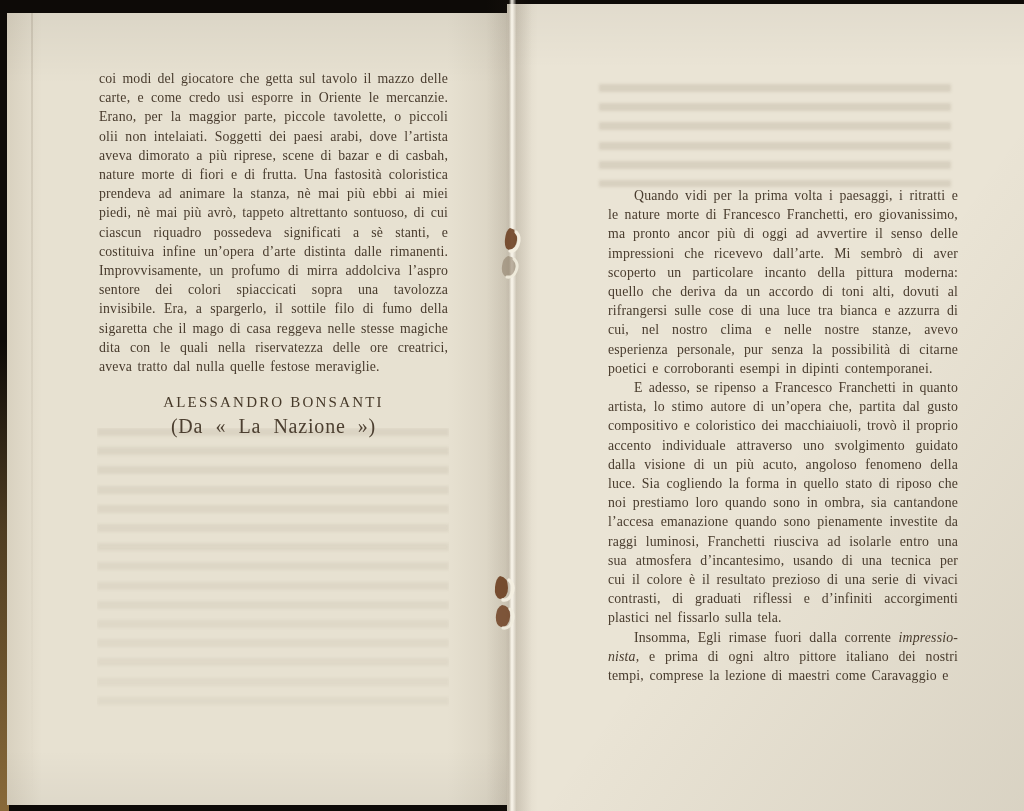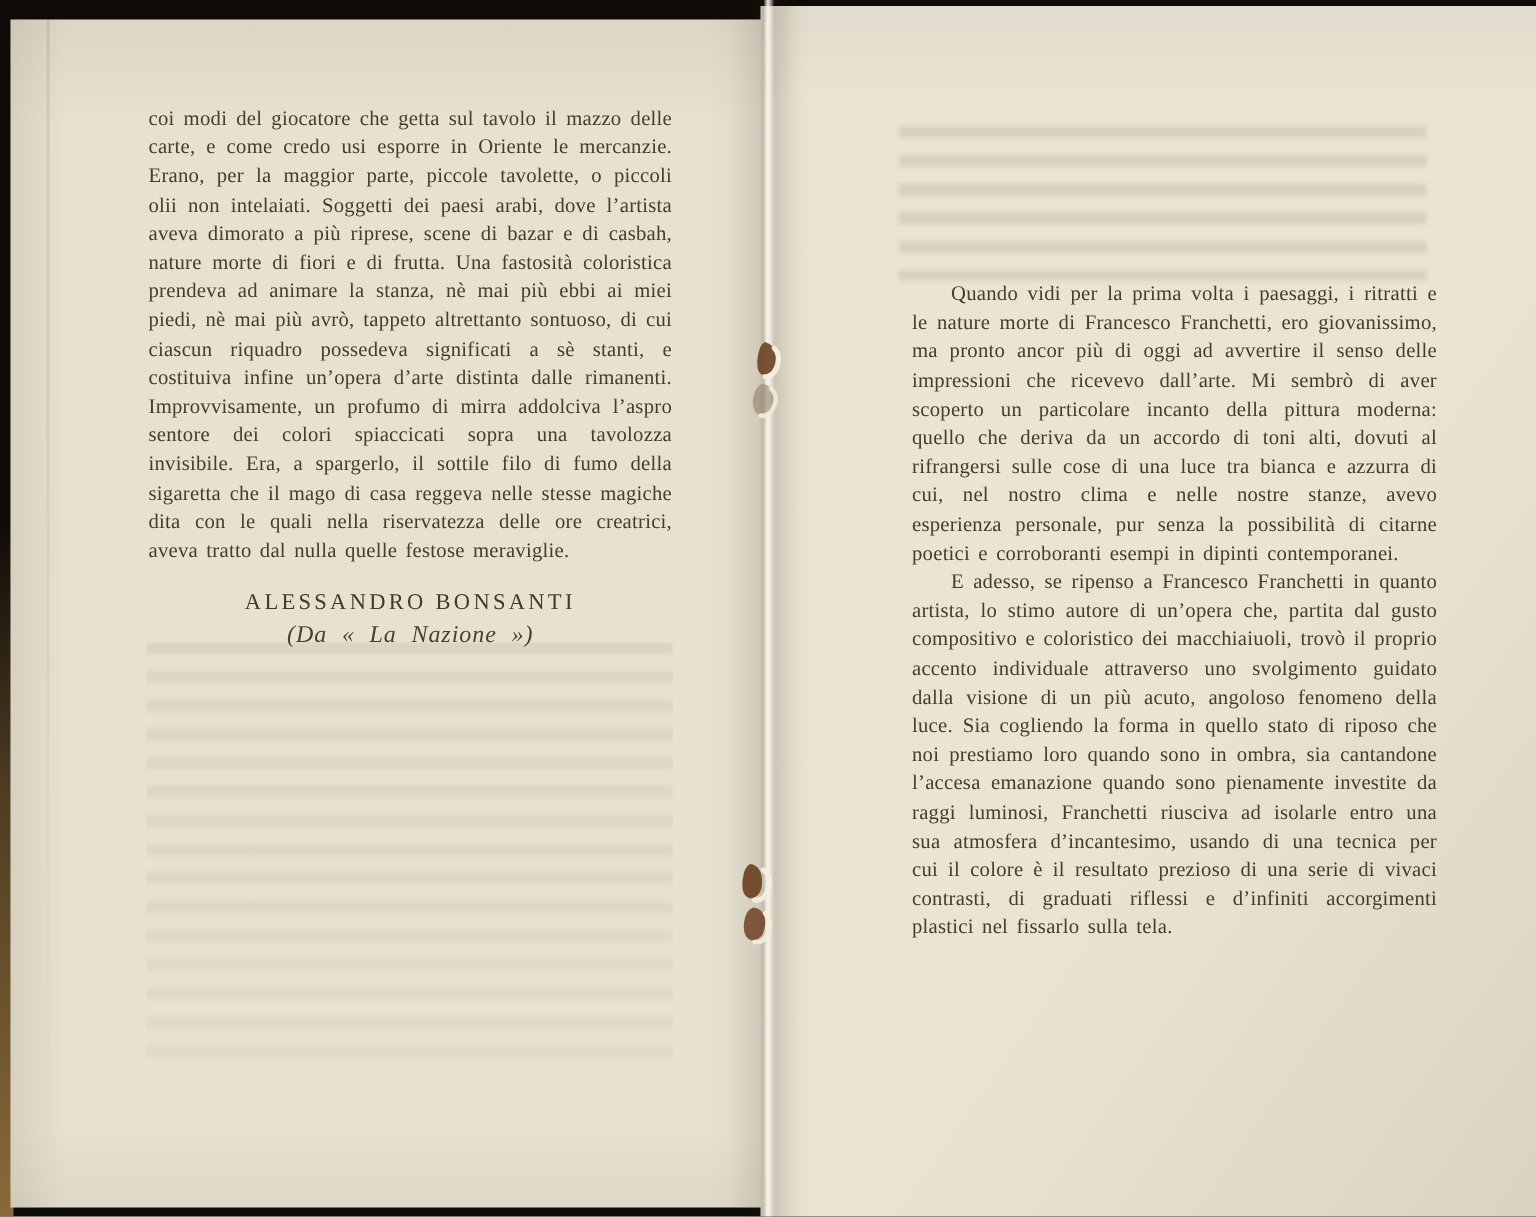--- a/index.html
+++ b/index.html
@@ -6,21 +6,21 @@
   body{
     width:1024px;height:811px;position:relative;overflow:hidden;
     background:#0d0a07;
     font-family:"Liberation Serif", serif;
   }
   
   .edge-tan{
     position:absolute;left:0;bottom:0;width:9px;height:470px;
     background:linear-gradient(to top, rgba(158,122,66,.85), rgba(158,122,66,.45) 60%, rgba(0,0,0,0));
   }
-  .page{position:absolute;padding-left:28px;}
+  .page{position:absolute;}
   .page-left{
     left:7px;top:13px;width:500px;height:792px;
     background:
       linear-gradient(to right, rgba(110,92,62,.12), rgba(0,0,0,0) 7%, rgba(0,0,0,0) 88%, rgba(85,70,48,.10)),
       linear-gradient(to bottom, rgba(0,0,0,.05), rgba(0,0,0,0) 9%, rgba(0,0,0,0) 93%, rgba(0,0,0,.04)),
       #e7e1d1;
   }
   .page-right{
     left:507px;top:4px;width:517px;height:807px;
     background:
@@ -52,21 +52,21 @@
     text-align:justify;word-spacing:.14em;letter-spacing:.012em;
     text-indent:26px;
   }
   p.no-indent{text-indent:0;}
   .italic-seg{font-style:italic;}
   .signature{
     margin-top:18px;text-align:center;font-size:15px;letter-spacing:2.2px;
     color:#453828;
   }
   .attribution{
-    margin-top:4px;text-align:center;font-style:italic;font-size:16px;
+    margin-top:4px;text-align:center;font-size:20px;
     word-spacing:.32em;letter-spacing:.04em;color:#4c3f30;
   }
   
   .ghost{position:absolute;pointer-events:none;filter:blur(1.6px);}
   .ghost-left{
     left:90px;top:415px;width:352px;height:287px;opacity:.55;
     background:repeating-linear-gradient(to bottom,
       rgba(128,113,88,.26) 0 8px, rgba(0,0,0,0) 8px 19.2px);
     -webkit-mask-image:linear-gradient(to bottom, rgba(0,0,0,.8), rgba(0,0,0,.45));
             mask-image:linear-gradient(to bottom, rgba(0,0,0,.8), rgba(0,0,0,.45));
@@ -92,20 +92,21 @@
       <div class="signature">ALESSANDRO BONSANTI</div>
       <div class="attribution">(Da « La Nazione »)</div>
     </div>
   </div>
 
   <div class="page page-right">
     <div class="ghost ghost-right"></div>
     <div class="text-block right-text">
       <p class="body-par">Quando vidi per la prima volta i paesaggi, i ritratti e le nature morte di Francesco Franchetti, ero giovanissimo, ma pronto ancor più di oggi ad avvertire il senso delle impressioni che ricevevo dall’arte. Mi sembrò di aver scoperto un particolare incanto della pittura moderna: quello che deriva da un accordo di toni alti, dovuti al rifrangersi sulle cose di una luce tra bianca e azzurra di cui, nel nostro clima e nelle nostre stanze, avevo esperienza personale, pur senza la possibilità di citarne poetici e corroboranti esempi in dipinti contemporanei.</p>
       <p class="body-par">E adesso, se ripenso a Francesco Franchetti in quanto artista, lo stimo autore di un’opera che, partita dal gusto compositivo e coloristico dei macchiaiuoli, trovò il proprio accento individuale attraverso uno svolgimento guidato dalla visione di un più acuto, angoloso fenomeno della luce. Sia cogliendo la forma in quello stato di riposo che noi prestiamo loro quando sono in ombra, sia cantandone l’accesa emanazione quando sono pienamente investite da raggi luminosi, Franchetti riusciva ad isolarle entro una sua atmosfera d’incantesimo, usando di una tecnica per cui il colore è il resultato prezioso di una serie di vivaci contrasti, di graduati riflessi e d’infiniti accorgimenti plastici nel fissarlo sulla tela.</p>
+      <p class="body-par"><span>Insomma, Egli rimase fuori dalla corrente </span><span class="italic-seg">impressio-nista,</span><span> e prima di ogni altro pittore italiano dei nostri tempi, comprese la lezione di maestri come Caravaggio e</span></p>
     </div>
   </div>
 
   <div class="gutter"></div>
   <svg class="stitches" width="46" height="811" viewBox="0 0 46 811" xmlns="http://www.w3.org/2000/svg">
 
     <path d="M24 228 q8 2 7 12 q-1 9 -8 10 q-5 -1 -4 -11 q1 -9 5 -11 z" fill="#6e4123" opacity=".9"></path>
     <path d="M30 232 q5 5 2 13 q-3 7 -8 6" fill="none" stroke="#f4efe2" stroke-width="3.2" stroke-linecap="round" opacity=".95"></path>
     <path d="M22 256 q9 1 8 11 q-1 10 -9 10 q-6 -2 -5 -11 q1 -8 6 -10 z" fill="#8a7a64" opacity=".55"></path>
     <path d="M28 259 q5 5 2 12 q-3 7 -9 6" fill="none" stroke="#f1ecdd" stroke-width="3" stroke-linecap="round" opacity=".9"></path>

